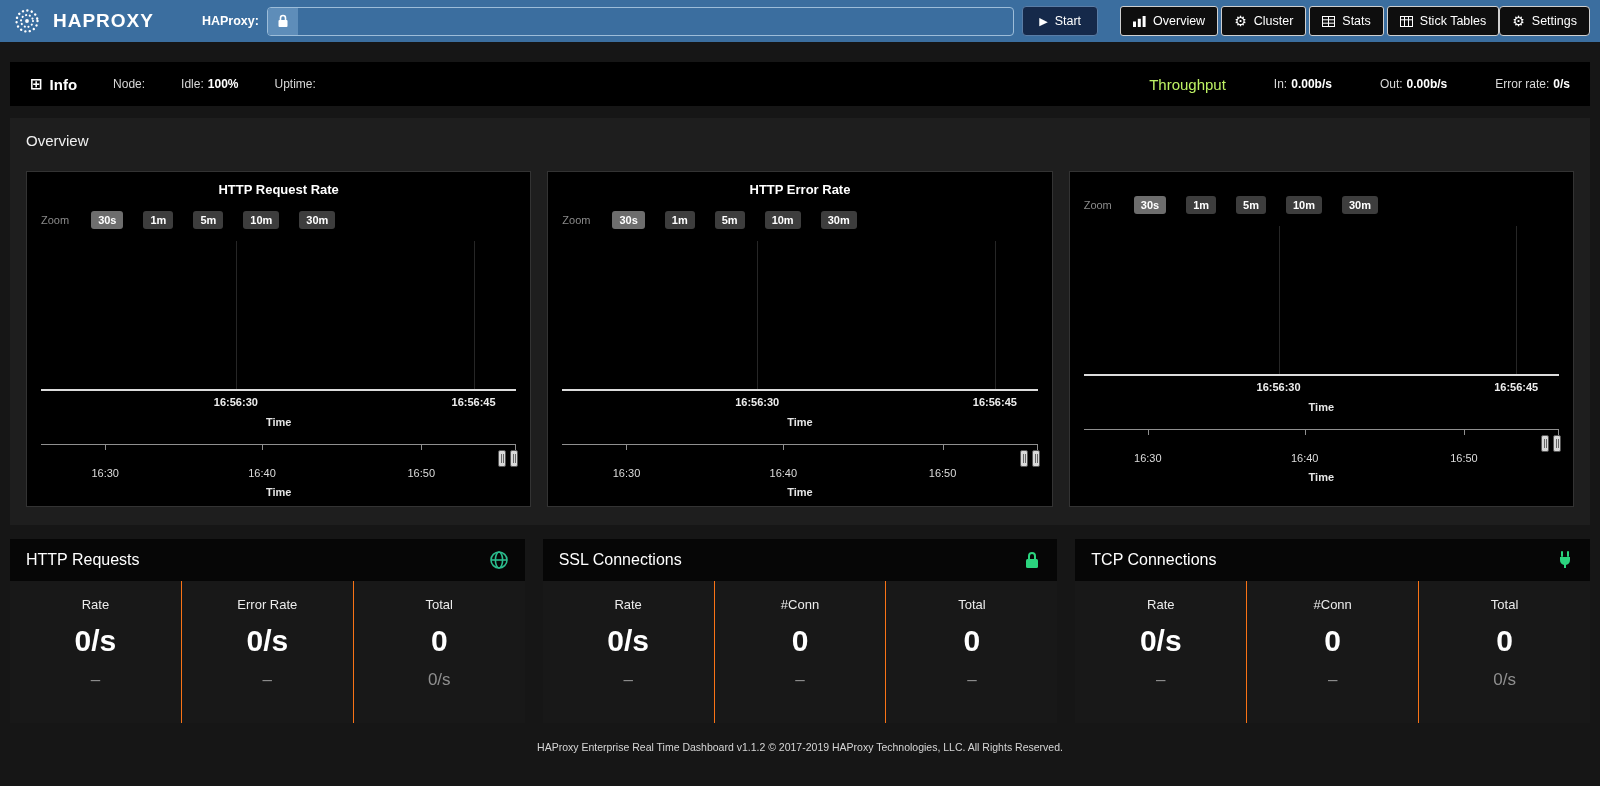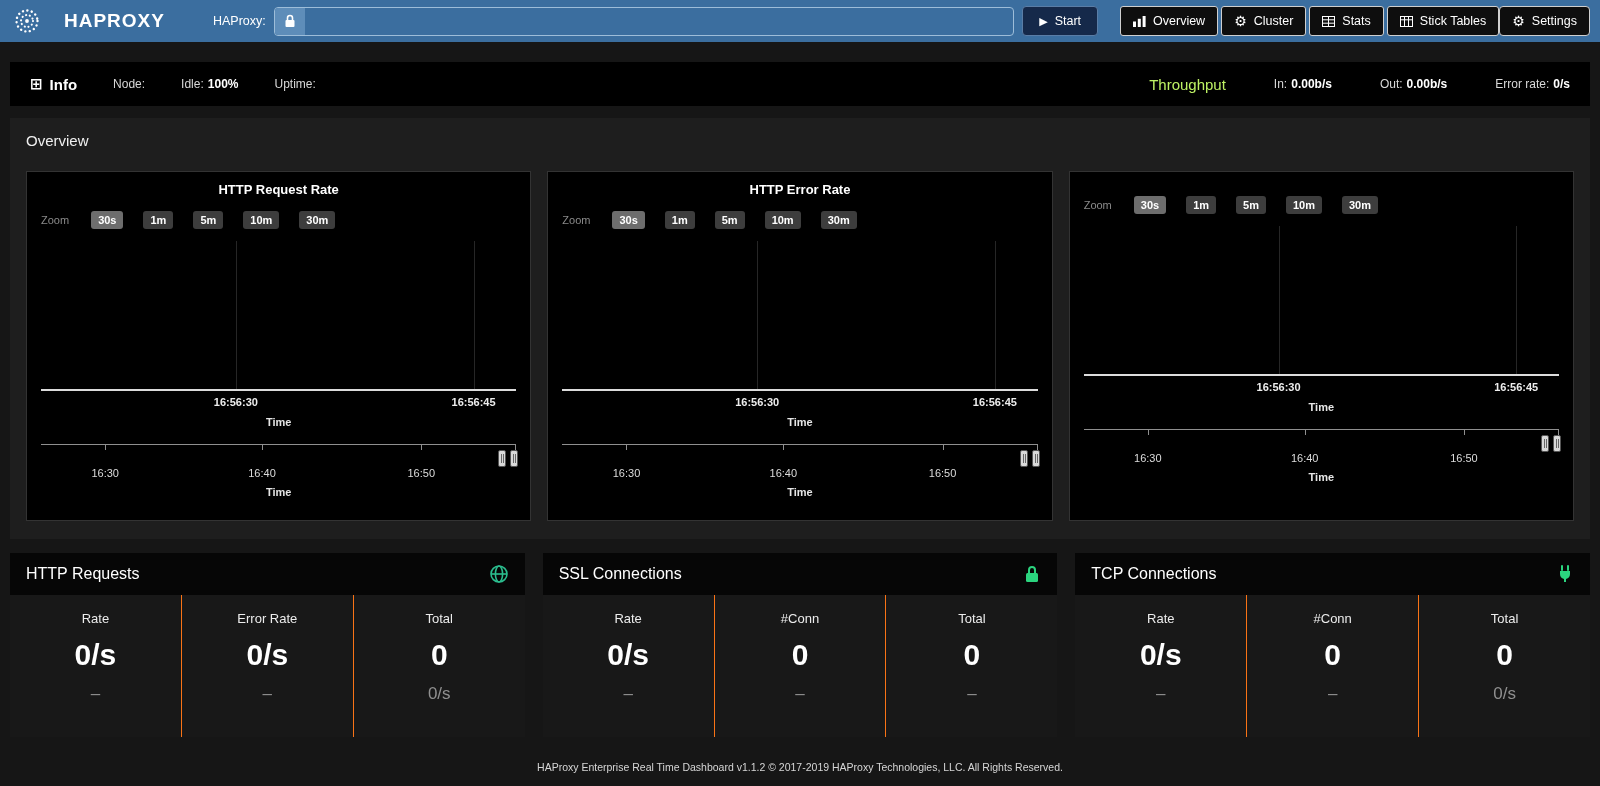--- a/index.html
+++ b/index.html
@@ -7,23 +7,23 @@
     width: 1600px; height: 786px; overflow: hidden;
     background: #161616;
     font-family: "Liberation Sans", "DejaVu Sans", sans-serif;
     color: #fff;
   }
   
   .navbar {
     height: 42px; background: #3b6e9f;
     display: flex; align-items: center; padding: 0 10px;
   }
-  .brand { display: flex; align-items: center; gap: 24px; margin: 0 16px 0 4px; }
+  .brand { display: flex; align-items: center; gap: 13px; margin: 0 16px 0 4px; }
   .brand-name { font-size: 19px; font-weight: bold; letter-spacing: 1px; color: #fff; }
-  .field-label { font-size: 12.5px; font-weight: normal; margin-right: 8px; white-space: nowrap; padding-left: 32px; }
+  .field-label { font-size: 12.5px; font-weight: bold; margin-right: 8px; white-space: nowrap; padding-left: 32px; }
   .address-group {
     flex: 1 1 auto; max-width: 800px; height: 29px;
     display: flex; border: 1px solid #9dbdd9; border-radius: 4px; overflow: hidden;
     margin-right: 8px;
   }
   .lock-prefix { width: 30px; background: #5e8db9; display: flex; align-items: center; justify-content: center; }
   .address-input {
     flex: 1; background: #4a7dac; border: none; outline: none;
     color: #fff; font-size: 13px; padding: 0 10px;
     font-family: "Liberation Sans", "DejaVu Sans", sans-serif;
@@ -49,21 +49,21 @@
   .info-kv { font-size: 12px; color: #d8d8d8; }
   .info-kv b { color: #fff; margin-left: 4px; }
   .info-right { margin-left: auto; display: flex; align-items: center; gap: 48px; }
   .throughput-label { font-size: 15px; color: #bef264; }
   
   .overview-panel { margin: 12px 10px 0; background: #1e1e1e; padding: 14px 16px 18px; }
   .overview-title { font-size: 15px; font-weight: normal; color: #f0f0f0; }
   .charts-row { display: flex; gap: 16px; margin-top: 22px; }
   .chart-panel {
     flex: 1; background: #000; border: 1px solid #333;
-    padding: 10px 14px 22px; position: relative;
+    padding: 10px 14px 8px; position: relative;
   }
   .chart-title { text-align: center; font-size: 13px; font-weight: bold; color: #fff; }
   .zoom-row { display: flex; align-items: center; gap: 20px; margin-top: 14px; }
   .zoom-label { font-size: 11px; color: #8a8a8a; margin-right: 2px; }
   .zoom-btn {
     font-size: 11px; font-weight: bold; color: #fff; background: #3d3d3d;
     border: none; border-radius: 3px; padding: 3px 7px; cursor: pointer;
     font-family: "Liberation Sans", "DejaVu Sans", sans-serif;
   }
   .zoom-btn.active { background: #6d6d6d; }
@@ -98,21 +98,21 @@
     justify-content: space-between; padding: 0 16px;
   }
   .card-title { font-size: 16px; color: #fff; }
   .card-body { background: #181818; display: flex; height: 142px; }
   .card-col { flex: 1; text-align: center; padding-top: 16px; border-right: 1px solid #f97316; }
   .card-col:last-child { border-right: none; }
   .col-label { font-size: 13px; color: #ececec; }
   .col-value { font-size: 30px; font-weight: bold; color: #fff; margin-top: 12px; }
   .col-sub { font-size: 17px; color: #8f8f8f; margin-top: 12px; }
   
-  .footer { margin-top: 24px; text-align: center; font-size: 10.5px; color: #d6d6d6; }
+  .footer { margin-top: 18px; text-align: center; font-size: 10.5px; color: #d6d6d6; }
 </style>
 </head>
 <body>
 
 <header class="navbar">
   <div class="brand">
     <span class="navicon">
       <svg width="26" height="26" viewBox="0 0 26 26">
         <circle cx="13" cy="13" r="10.5" fill="none" stroke="#fff" stroke-width="2.4" stroke-dasharray="0.1 4.4" stroke-linecap="round"></circle>
         <circle cx="13" cy="13" r="6" fill="none" stroke="#fff" stroke-width="2.1" stroke-dasharray="0.1 3.7" stroke-linecap="round"></circle>

